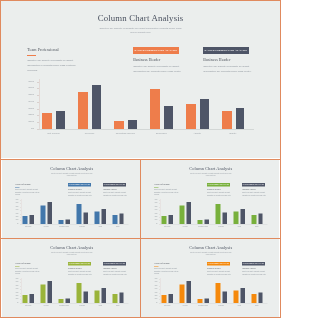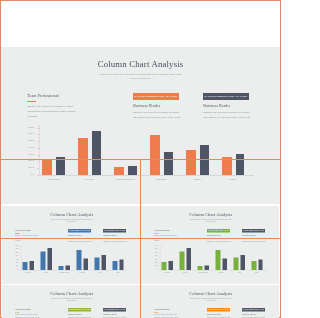--- a/index.html
+++ b/index.html
@@ -51,21 +51,21 @@
   .tickmark{position:absolute;left:15.8px;width:1.8px;height:.6px;background:#d9d0cd;}
   .baseline{position:absolute;left:17.5px;top:50px;width:215px;height:.7px;background:#d3d7d6;}
   .plot{position:absolute;left:17.5px;top:0;width:215px;height:50px;}
   .bar{position:absolute;bottom:0;}
   .bar.s0{background:var(--accent);}
   .bar.s1{background:var(--dark);}
   .xlab{position:absolute;font-size:2.45px;line-height:2.45px;color:#9aa0a6;text-align:center;
         top:54.5px;white-space:nowrap;}
 
   
-  .cell{position:absolute;overflow:hidden;background:#ffffff;margin-top:46px;}
+  .cell{position:absolute;overflow:hidden;background:#ffffff;}
   .cell-main{left:0;top:0;width:279px;height:157.5px;}
   .cell-t1{left:0.5px;top:158.8px;width:138px;height:78.4px;}
   .cell-t2{left:140.2px;top:158.8px;width:138px;height:78.4px;}
   .cell-t3{left:0.5px;top:237.8px;width:138px;height:78.4px;}
   .cell-t4{left:140.2px;top:237.8px;width:138px;height:78.4px;}
   .cell-t1 .slide,.cell-t2 .slide,.cell-t3 .slide,.cell-t4 .slide{
         transform:scale(.5);transform-origin:0 0;}
   
   .rule-h{position:absolute;left:0;width:279px;height:1px;background:#e08a5e;}
   .rule-v{position:absolute;top:158.5px;width:1px;height:157.5px;background:#e08a5e;}

